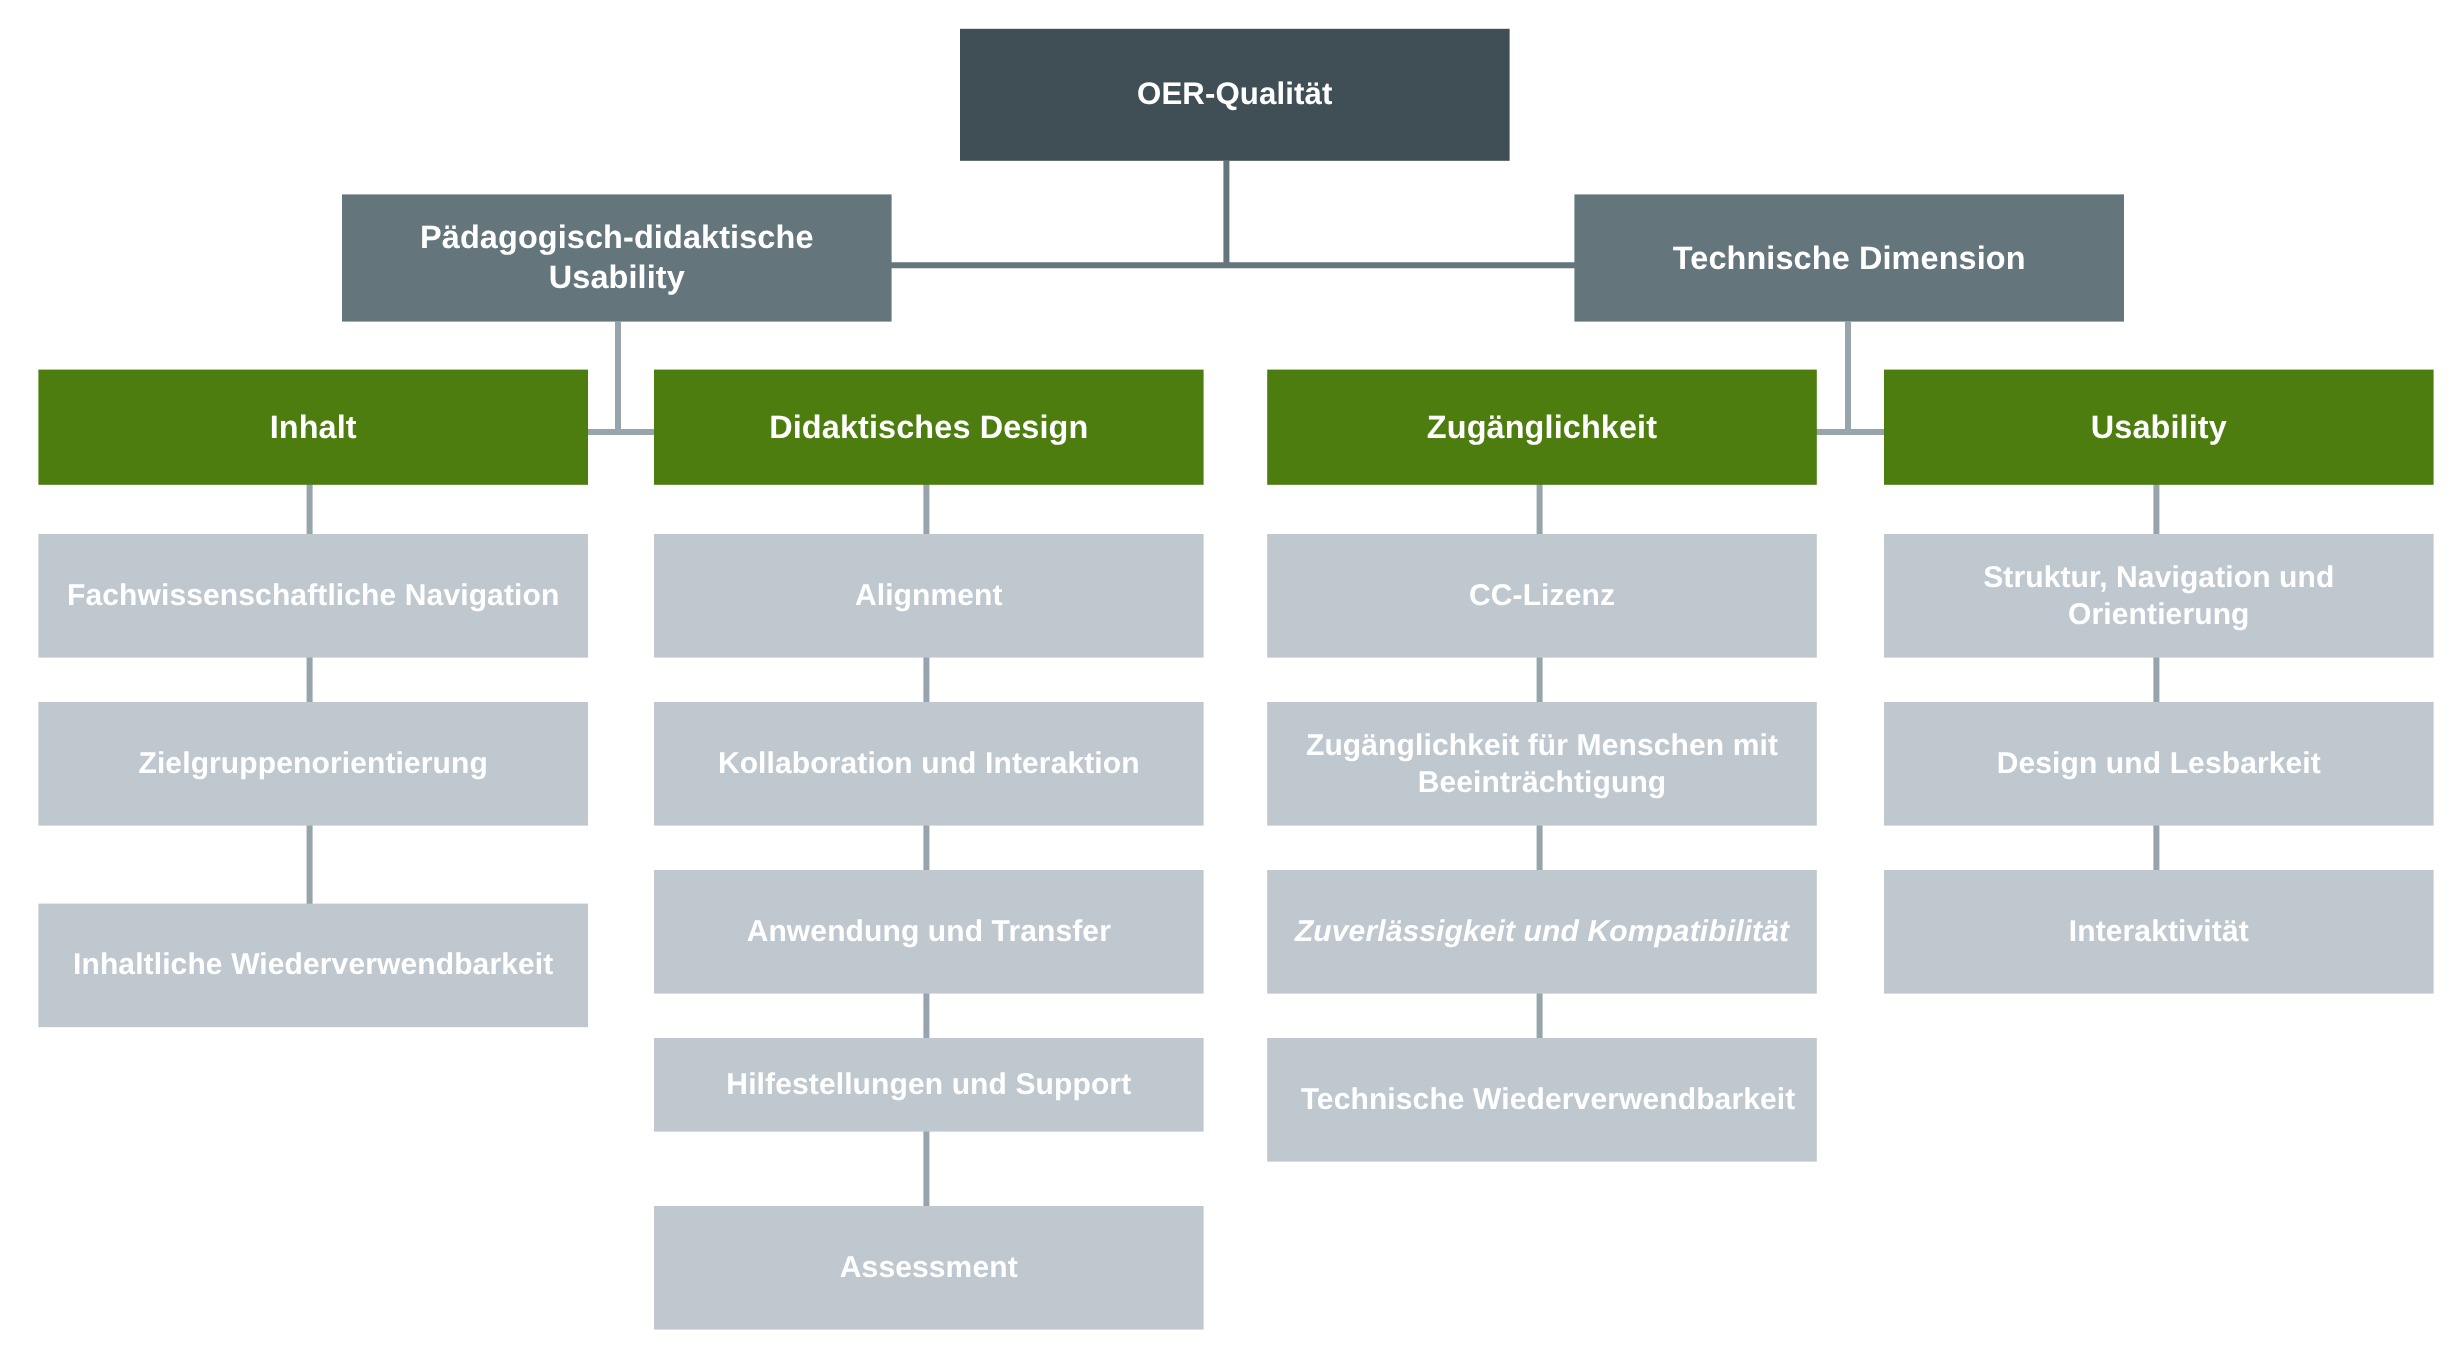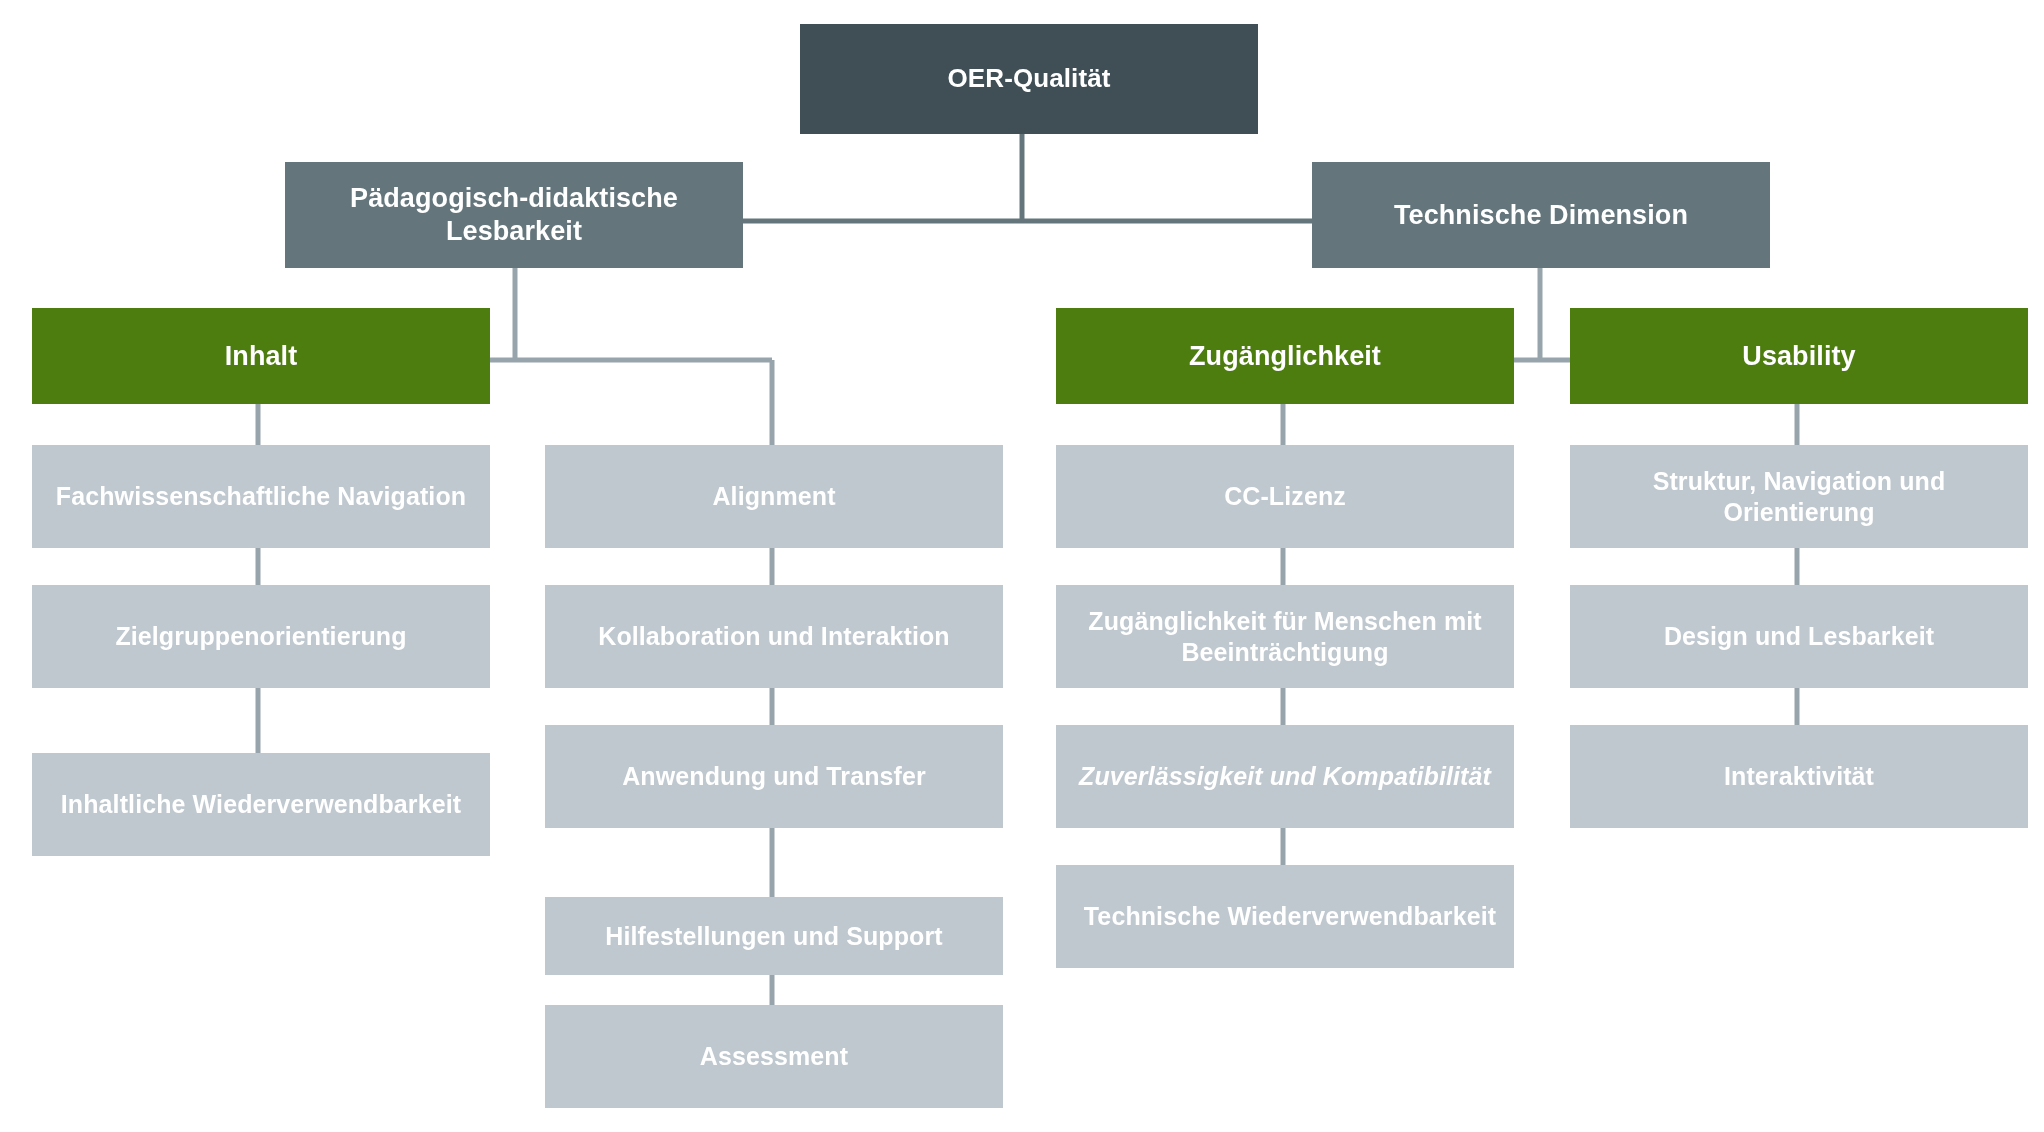--- a/index.html
+++ b/index.html
@@ -82,31 +82,34 @@
     <line x1="1283" y1="360" x2="1283" y2="900" stroke="#97a4ab" stroke-width="5"></line>
 
     <line x1="1797" y1="360" x2="1797" y2="760" stroke="#97a4ab" stroke-width="5"></line>
   </svg>
 
   <div class="node lvl1" style="left:800px; top:24px; width:458px; height:110px;">
     <span class="node-label">OER-Qualität</span>
   </div>
 
   <div class="node lvl2" style="left:285px; top:162px; width:458px; height:106px;">
-    <span class="node-label">Pädagogisch-didaktische Lesbarkeit</span>
+    <span class="node-label">Pädagogisch-didaktische Usability</span>
   </div>
 
   <div class="node lvl2" style="left:1312px; top:162px; width:458px; height:106px;">
     <span class="node-label">Technische Dimension</span>
   </div>
 
   <div class="node lvl3" style="left:32px; top:308px; width:458px; height:96px;">
     <span class="node-label">Inhalt</span>
   </div>
 
+  <div class="node lvl3" style="left:545px; top:308px; width:458px; height:96px;">
+    <span class="node-label">Didaktisches Design</span>
+  </div>
 
   <div class="node lvl3" style="left:1056px; top:308px; width:458px; height:96px;">
     <span class="node-label">Zugänglichkeit</span>
   </div>
 
   <div class="node lvl3" style="left:1570px; top:308px; width:458px; height:96px;">
     <span class="node-label">Usability</span>
   </div>
 
   <div class="node lvl4" style="left:32px; top:445px; width:458px; height:103px;">
@@ -121,21 +124,21 @@
 
   <div class="node lvl4" style="left:545px; top:445px; width:458px; height:103px;">
     <span class="node-label">Alignment</span>
   </div>
   <div class="node lvl4" style="left:545px; top:585px; width:458px; height:103px;">
     <span class="node-label">Kollaboration und Interaktion</span>
   </div>
   <div class="node lvl4" style="left:545px; top:725px; width:458px; height:103px;">
     <span class="node-label">Anwendung und Transfer</span>
   </div>
-  <div class="node lvl4" style="left:545px; top:865px; width:458px; height:78px;margin-top:32px;">
+  <div class="node lvl4" style="left:545px; top:865px; width:458px; height:78px;">
     <span class="node-label">Hilfestellungen und Support</span>
   </div>
   <div class="node lvl4" style="left:545px; top:1005px; width:458px; height:103px;">
     <span class="node-label">Assessment</span>
   </div>
 
   <div class="node lvl4" style="left:1056px; top:445px; width:458px; height:103px;">
     <span class="node-label">CC-Lizenz</span>
   </div>
   <div class="node lvl4" style="left:1056px; top:585px; width:458px; height:103px;">

